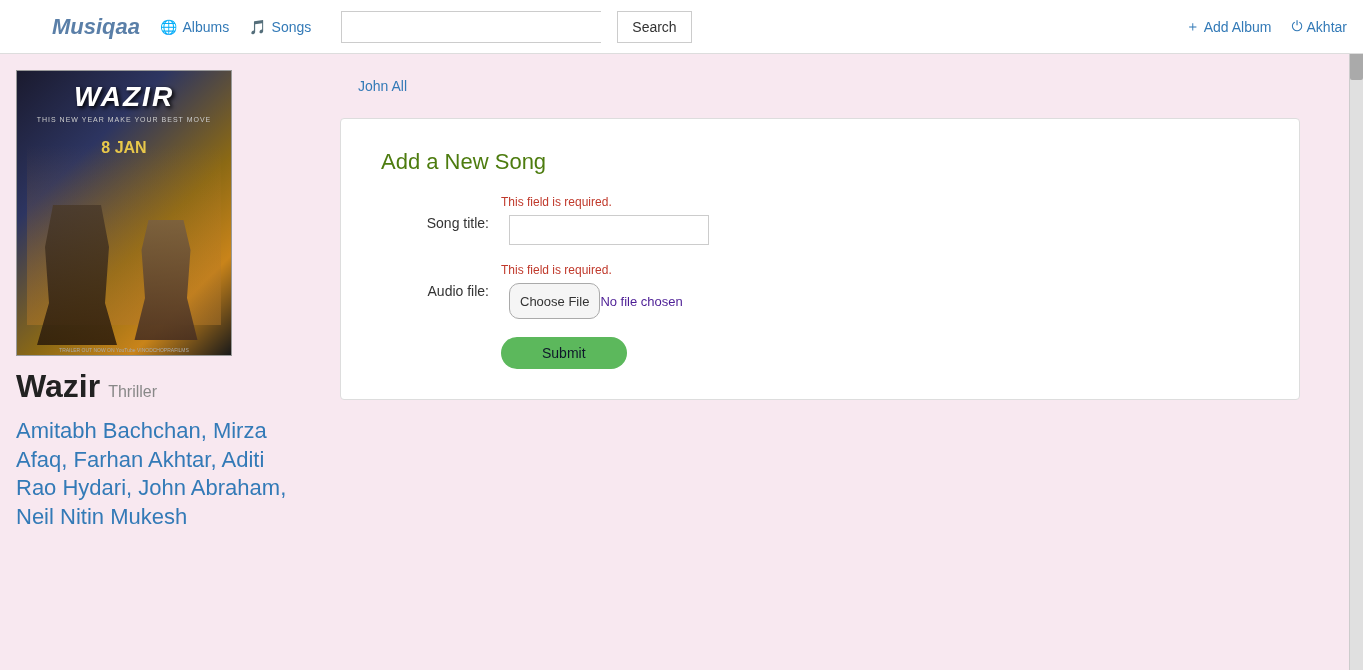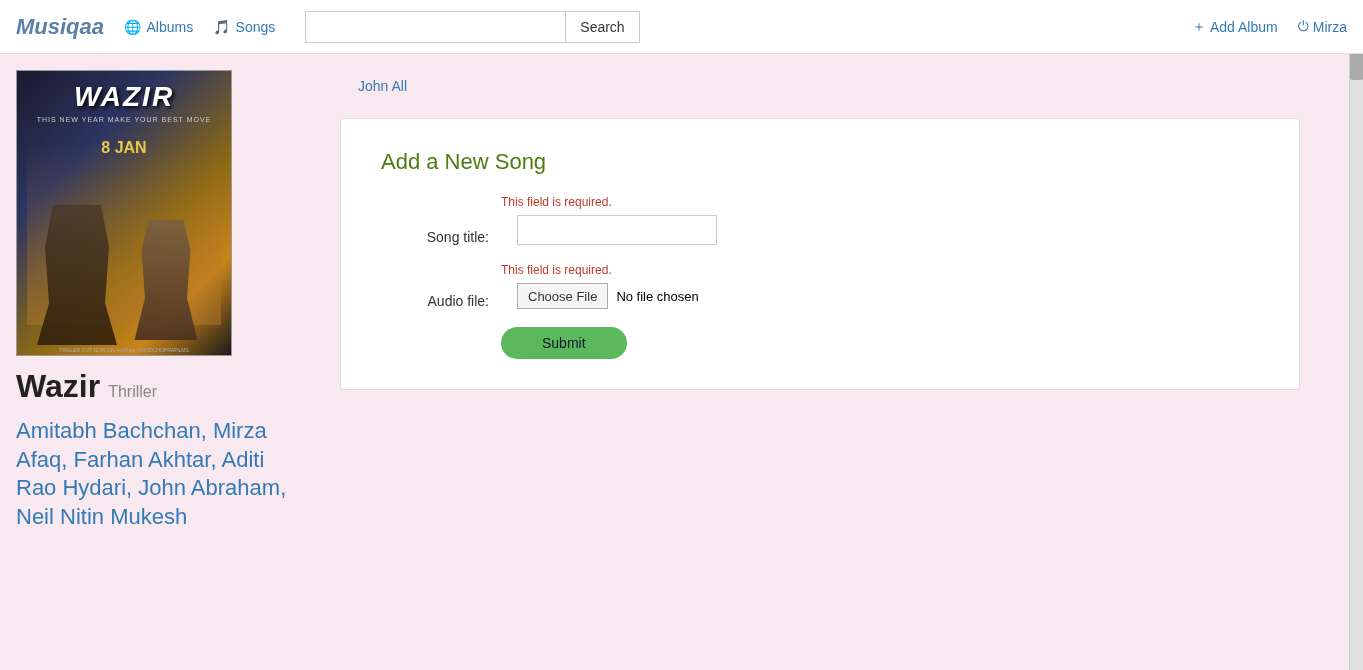--- a/index.html
+++ b/index.html
@@ -20,35 +20,36 @@
       align-items: center;
       gap: 20px;
       position: relative;
     }
     .navbar-brand {
       font-size: 22px;
       font-weight: bold;
       color: #5a7fa8;
       font-style: italic;
       white-space: nowrap;
+      margin-left: 36px;
     }
     .nav-link {
       display: flex;
       align-items: center;
       gap: 5px;
       color: #337ab7;
       text-decoration: none;
       font-size: 14px;
       cursor: pointer;
     }
     .nav-icon { font-size: 14px; }
     .search-area {
       display: flex;
       align-items: center;
-      gap: 0;
+      gap: 16px;
       margin-left: 10px;
     }
     .search-input {
       border: 1px solid #ccc;
       border-right: none;
       padding: 4px 8px;
       height: 32px;
       width: 260px;
       font-size: 14px;
       outline: none;
@@ -236,23 +237,23 @@
       color: #4d7c0f;
       margin-bottom: 20px;
     }
     .error-text {
       color: #c0392b;
       font-size: 12px;
       margin-bottom: 4px;
     }
     .form-row {
       display: flex;
-      align-items: flex-end;
+      align-items: flex-start;
       margin-bottom: 18px;
-      gap: 16px;
+      gap: 8px;
     }
     .form-label {
       width: 120px;
       text-align: right;
       font-size: 14px;
       color: #333;
       padding-right: 12px;
       font-weight: normal;
     }
     .form-input {
@@ -264,31 +265,30 @@
       outline: none;
     }
     .file-input-wrapper {
       display: flex;
       align-items: center;
       gap: 0;
     }
     .choose-file-btn {
       background: #f5f5f5;
       border: 1px solid #aaa;
-      border-radius: 0;
-      padding: 4px 10px;
-      height: 26px;
+      border-radius: 10px;
+      padding: 10px 10px;
+      height: 36px;
       cursor: pointer;
       font-size: 13px;
       color: #333;
     }
     .no-file-text {
       font-size: 13px;
-      color: #000000;
-      margin-left: 8px;
+      color: #4c1d95;
     }
     .submit-btn {
       background: #5cb85c;
       color: #0f172a;
       border: none;
       border-radius: 16px;
       padding: 8px 41px;
       font-size: 14px;
       cursor: pointer;
       margin-left: 120px;
@@ -328,21 +328,21 @@
     <button class="search-btn">Search</button>
   </div>
 
   <div class="navbar-right">
     <button class="btn-add-album">
       <span>＋</span>
       <span>Add Album</span>
     </button>
     <button class="btn-logout">
       <span>⏻</span>
-      <span>Mirza</span>
+      <span>Akhtar</span>
     </button>
   </div>
 </nav>
 
 <div class="main-content">
 
   <div class="left-panel">
     <div class="album-cover">
       <div class="album-cover-title">WAZIR</div>
       <div class="album-cover-subtitle">THIS NEW YEAR MAKE YOUR BEST MOVE</div>

